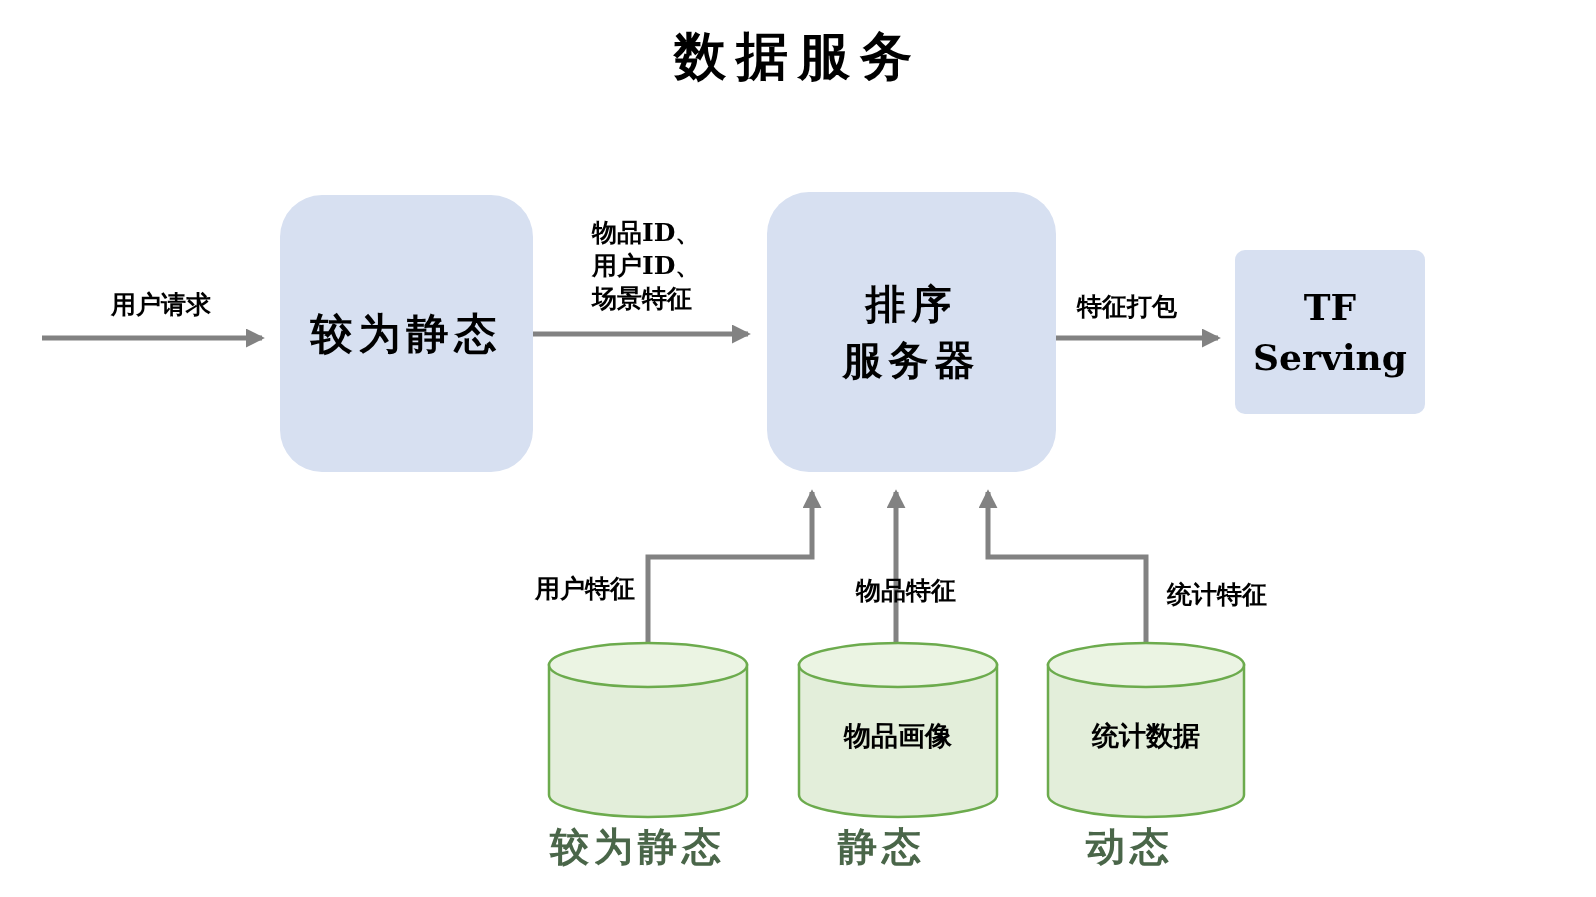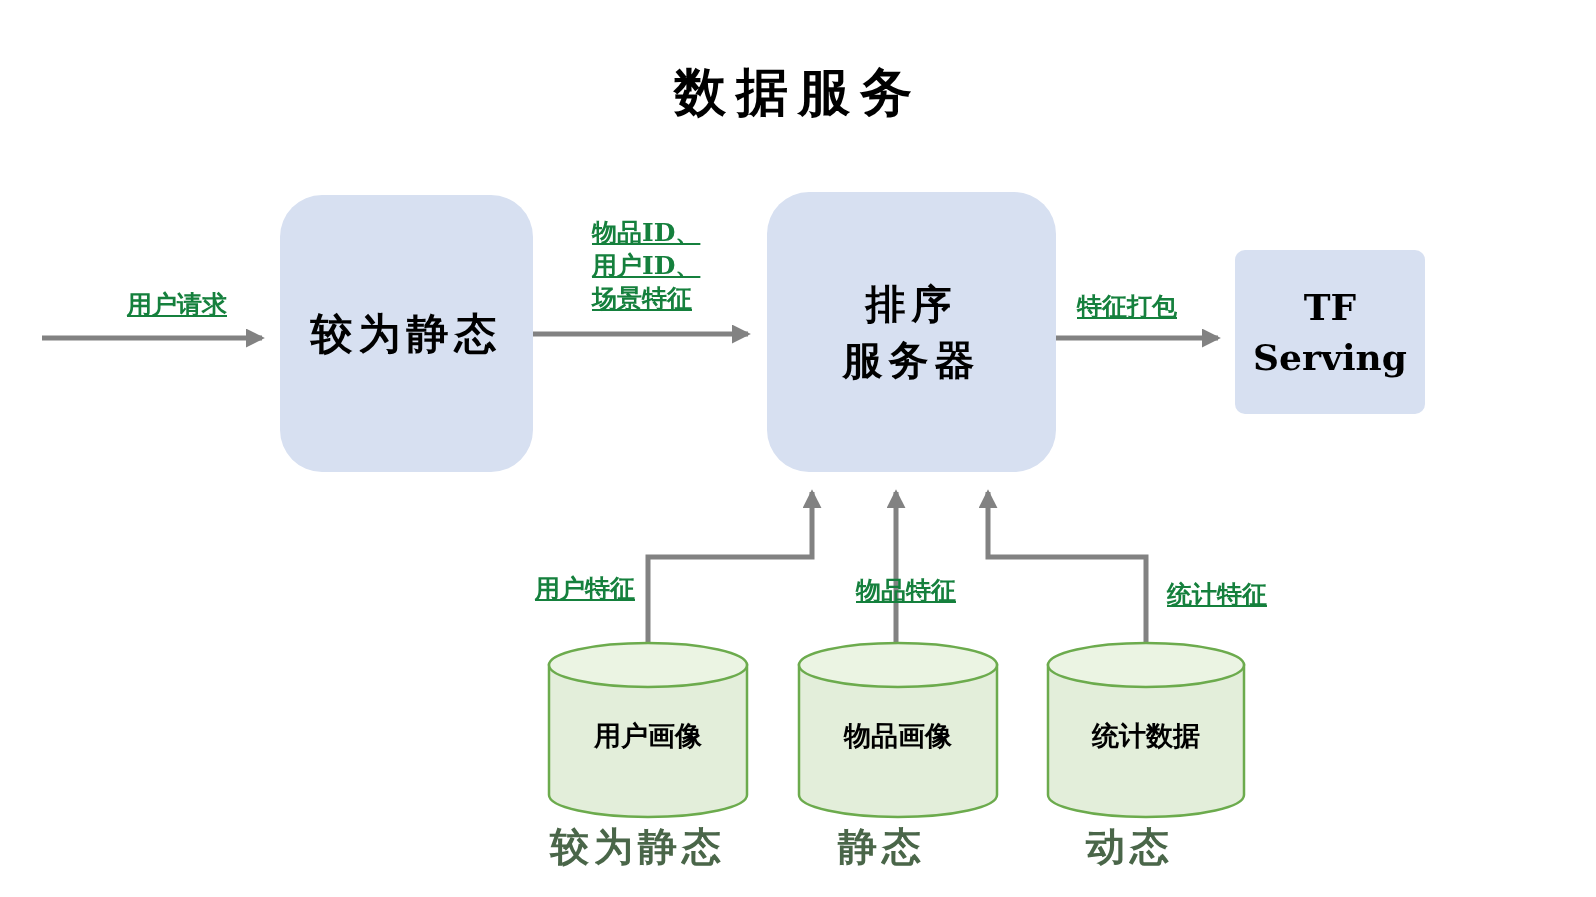--- a/index.html
+++ b/index.html
@@ -16,43 +16,41 @@
     overflow: hidden;
   }
   .abs { position: absolute; }
   .title {
     left: 0; top: 22px; width: 1596px;
     text-align: center;
     font-size: 52px;
     font-weight: bold;
     letter-spacing: 10px;
     color: #000000;
-    margin-top: 36px;
   }
   .node {
     background: #d7e0f1;
     border-radius: 42px;
     display: flex;
     flex-direction: column;
     align-items: center;
     justify-content: center;
     color: #000000;
     text-align: center;
   }
   .node-main   { left: 280px; top: 195px; width: 253px; height: 277px; font-size: 42px; font-weight: 600; letter-spacing: 6px; }
   .node-rank   { left: 767px; top: 192px; width: 289px; height: 280px; font-size: 40px; font-weight: 600; letter-spacing: 6px; line-height: 56px; }
   .node-tf     { left: 1235px; top: 250px; width: 190px; height: 164px; border-radius: 10px; font-size: 36px; line-height: 50px; font-weight: 700; }
   .edge-label {
     font-size: 25px;
     font-weight: 600;
-    color: #15803d;
+    color: #000000;
     white-space: nowrap;
-    text-decoration: underline;
   }
-  .lbl-user-request { left: 95px;  top: 288px; width: 132px; text-align: right; }
+  .lbl-user-request { left: 95px;  top: 288px; width: 132px; text-align: center; }
   .lbl-ids          { left: 592px; top: 216px; line-height: 33px; text-align: left; }
   .lbl-pack         { left: 1066px; top: 290px; width: 122px; text-align: center; }
   .lbl-user-feat    { left: 520px;  top: 572px; width: 130px; text-align: center; }
   .lbl-item-feat    { left: 826px;  top: 574px; width: 130px; text-align: right; }
   .lbl-stat-feat    { left: 1152px; top: 578px; width: 130px; text-align: center; }
   .db-label {
     font-size: 27px;
     font-weight: 600;
     color: #000000;
     width: 200px;
@@ -133,21 +131,20 @@
   </div>
 
   <div class="abs edge-label lbl-pack">特征打包</div>
 
   <div class="abs edge-label lbl-user-feat">用户特征</div>
 
   <div class="abs edge-label lbl-item-feat">物品特征</div>
 
   <div class="abs edge-label lbl-stat-feat">统计特征</div>
 
-  <div class="abs db-label db1-label">用户画像</div>
   <div class="abs db-label db2-label">物品画像</div>
   <div class="abs db-label db3-label">统计数据</div>
 
   <div class="abs caption cap1">较为静态</div>
   <div class="abs caption cap2">静态</div>
   <div class="abs caption cap3">动态</div>
 
 </div>
 
 </body></html>

